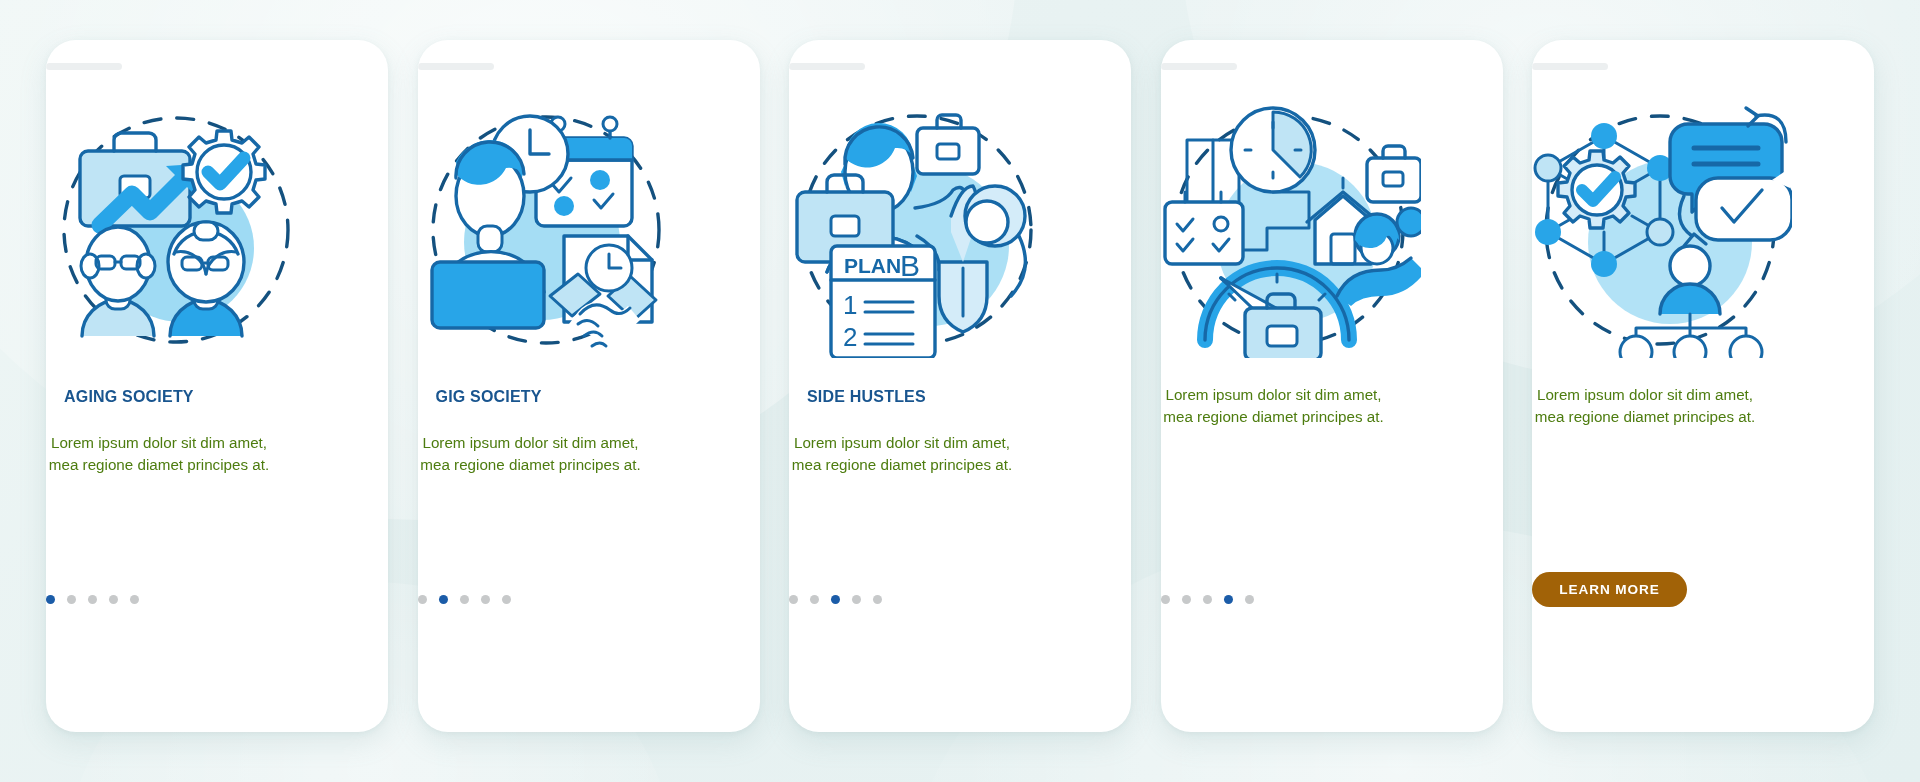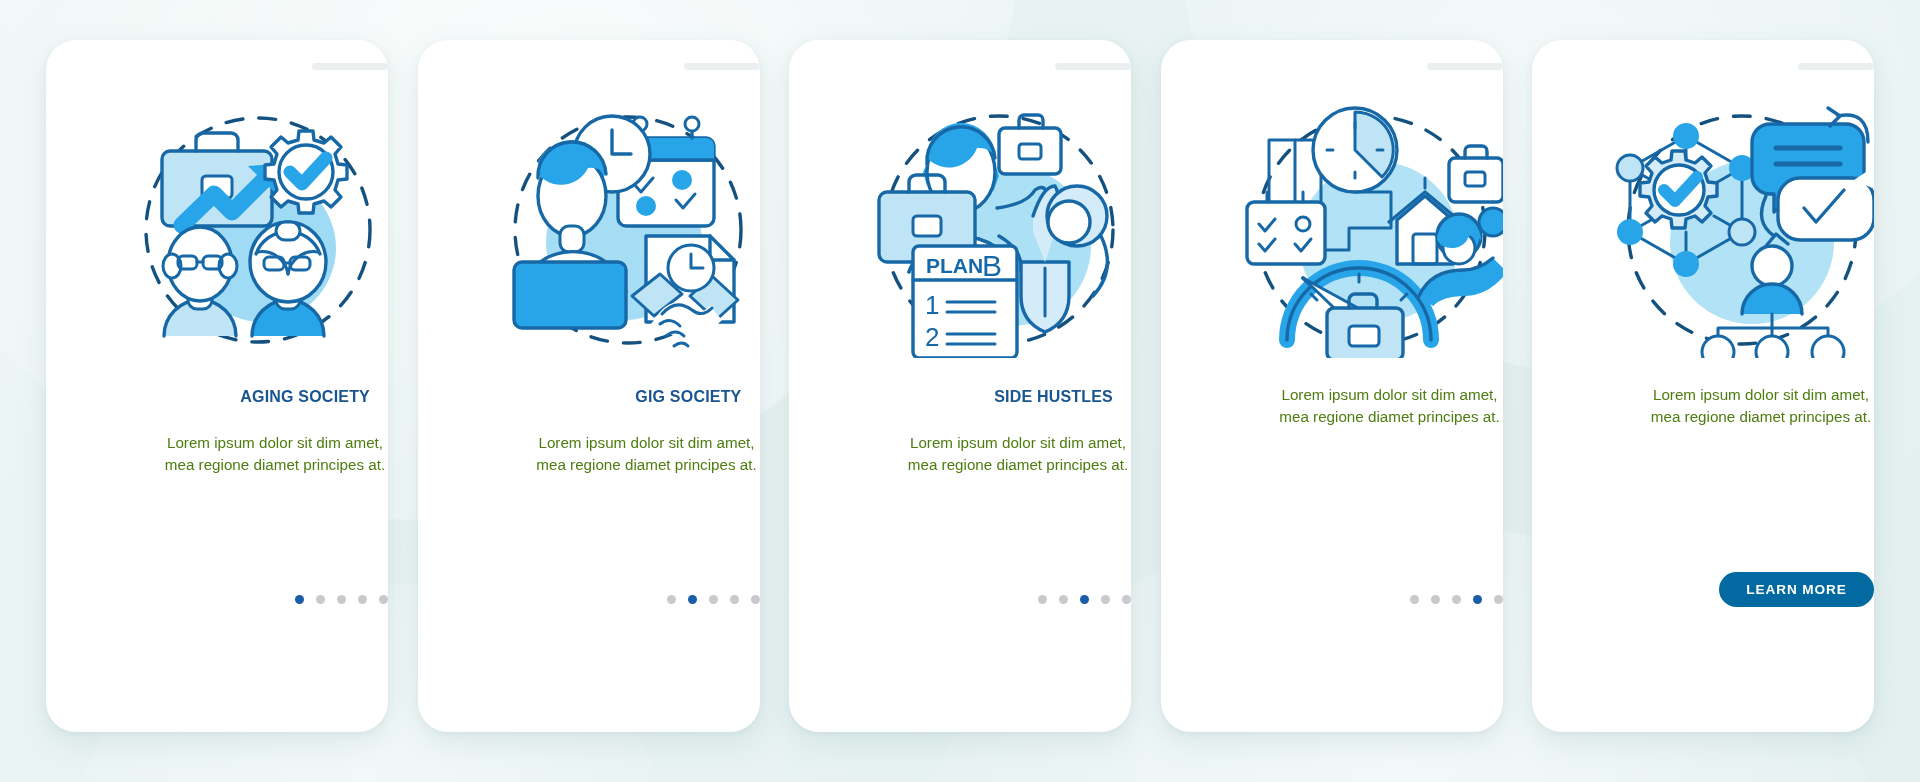--- a/index.html
+++ b/index.html
@@ -51,21 +51,21 @@
 
   .phone {
     position: relative;
     width: 342px;
     height: 692px;
     background: #ffffff;
     border-radius: 30px;
     box-shadow: 0 10px 28px rgba(120,160,160,0.16), 0 2px 6px rgba(120,160,160,0.10);
     display: flex;
     flex-direction: column;
-    align-items: flex-end;
+    align-items: flex-start;
     overflow: hidden;
   }
   .notch {
     width: 76px; height: 7px;
     border-radius: 4px;
     background: #eceff0;
     margin-top: 23px;
     flex: none;
   }
 
@@ -115,21 +115,21 @@
     width: 9px; height: 9px;
     border-radius: 50%;
     background: #c7c9ca;
   }
   .dot.active {
     background: #1b5ca8;
   }
 
   .cta {
     border: none;
-    background: #0369a1;
+    background: #a16207;
     color: #ffffff;
     font-size: 13.6px;
     font-weight: bold;
     letter-spacing: 0.9px;
     padding: 0 20px;
     height: 35px;
     min-width: 155px;
     border-radius: 18px;
     cursor: pointer;
     font-family: "Liberation Sans", sans-serif;

